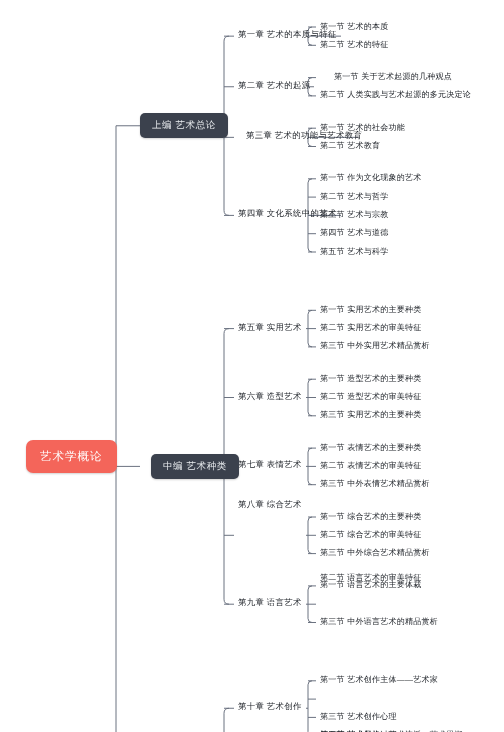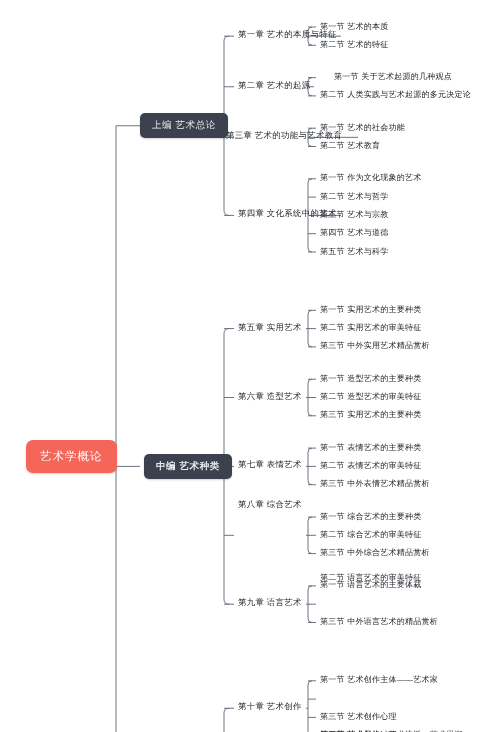--- a/index.html
+++ b/index.html
@@ -127,21 +127,21 @@
       <line x1="117" y1="456.03749999999985" x2="116" y2="456.03749999999985" stroke="#6b7280" stroke-width="1"></line>
     </svg>
 <div class="node section" style="left: 318px; top: 20.5px;">第一节  艺术的本质</div>
     <div class="node section" style="left: 318px; top: 38.8px;">第二节  艺术的特征</div>
     <div class="node chapter" style="left: 236px; top: 29.15px;">第一章  艺术的本质与特征</div>
     <div class="node section" style="left: 332px; top: 71.1px;">第一节  关于艺术起源的几种观点</div>
     <div class="node section" style="left: 318px; top: 89.4px;">第二节  人类实践与艺术起源的多元决定论</div>
     <div class="node chapter" style="left: 236px; top: 79.75px;">第二章  艺术的起源</div>
     <div class="node section" style="left: 318px; top: 121.7px;">第一节  艺术的社会功能</div>
     <div class="node section" style="left: 318px; top: 140px;">第二节  艺术教育</div>
-    <div class="node chapter" style="left: 224px; top: 130.35px; text-align: right;">第三章  艺术的功能与艺术教育</div>
+    <div class="node chapter" style="left: 244px; top: 130.35px; text-align: right;">第三章  艺术的功能与艺术教育</div>
     <div class="node section" style="left: 318px; top: 172.3px;">第一节  作为文化现象的艺术</div>
     <div class="node section" style="left: 318px; top: 190.6px;">第二节  艺术与哲学</div>
     <div class="node section" style="left: 318px; top: 208.9px;">第三节  艺术与宗教</div>
     <div class="node section" style="left: 318px; top: 227.2px;">第四节  艺术与道德</div>
     <div class="node section" style="left: 318px; top: 245.5px;">第五节  艺术与科学</div>
     <div class="node chapter" style="left: 236px; top: 208.4px;">第四章  文化系统中的艺术</div>
     <div class="node branch" style="left: 140px; top: 113.275px;">上编  艺术总论</div>
     <div class="node section" style="left: 318px; top: 303.8px;">第一节  实用艺术的主要种类</div>
     <div class="node section" style="left: 318px; top: 322.1px;">第二节  实用艺术的审美特征</div>
     <div class="node section" style="left: 318px; top: 340.4px;">第三节  中外实用艺术精品赏析</div>
@@ -155,20 +155,20 @@
     <div class="node section" style="left: 318px; top: 478.2px;">第三节  中外表情艺术精品赏析</div>
     <div class="node chapter" style="left: 236px; top: 459.4px;">第七章  表情艺术</div>
     <div class="node section" style="left: 318px; top: 510.5px;">第一节  综合艺术的主要种类</div>
     <div class="node section" style="left: 318px; top: 528.8px;">第二节  综合艺术的审美特征</div>
     <div class="node section" style="left: 318px; top: 547.1px;">第三节  中外综合艺术精品赏析</div>
     <div class="node chapter" style="left: 236px; top: 499px;">第八章  综合艺术</div>
     <div class="node section" style="left: 318px; top: 579.4px;">第一节  语言艺术的主要体裁</div>
     <div class="node section" style="left: 318px; top: 572px; text-align: center;">第二节  语言艺术的审美特征</div>
     <div class="node section" style="left: 318px; top: 616px;">第三节  中外语言艺术的精品赏析</div>
     <div class="node chapter" style="left: 236px; top: 597.2px;">第九章  语言艺术</div>
-    <div class="node branch" style="left: 144px; top: 453.9px; font-weight: bold;">中编  艺术种类</div>
+    <div class="node branch" style="left: 151px; top: 453.9px;">中编  艺术种类</div>
     <div class="node section" style="left: 318px; top: 674.3px;">第一节  艺术创作主体——艺术家</div>
     <div class="node section" style="left: 318px; top: 692.6px; margin-top: 36px;">第二节  艺术创作过程</div>
     <div class="node section" style="left: 318px; top: 710.9px;">第三节  艺术创作心理</div>
     <div class="node section" style="left: 318px; top: 729.2px;">第四节  艺术风格、艺术流派、艺术思潮</div>
     <div class="node chapter" style="left: 236px; top: 701.25px;">第十章  艺术创作</div>
     <div class="node root" style="left: 26px; top: 439.537px;">艺术学概论</div>
   </div>
 
 </body></html>

